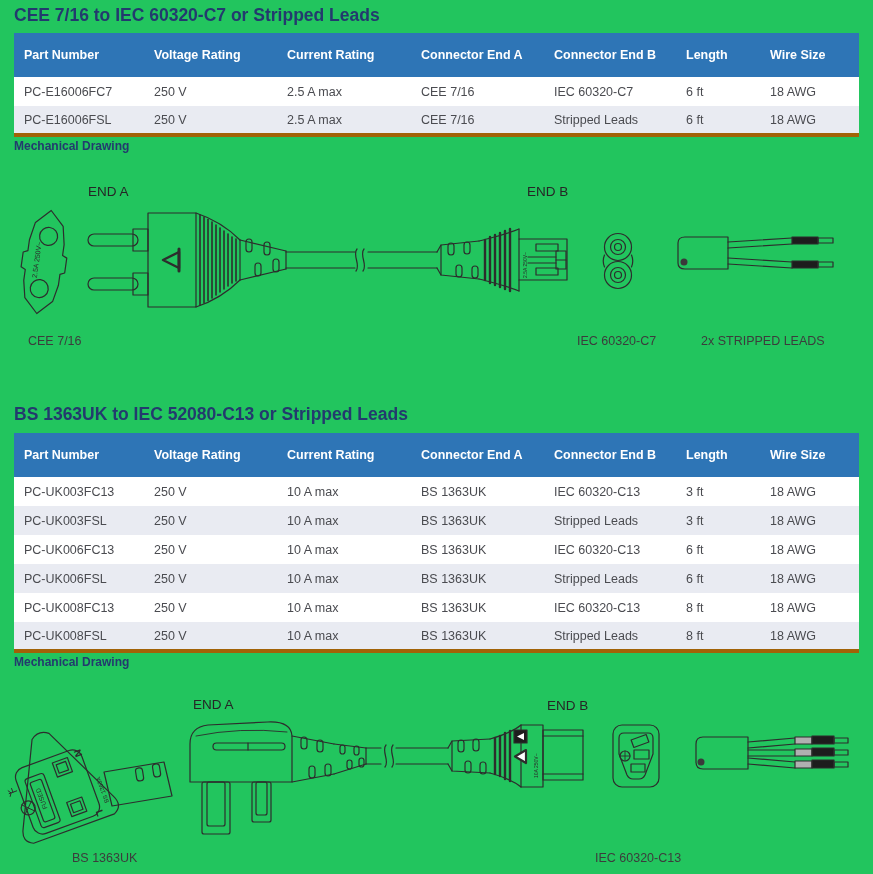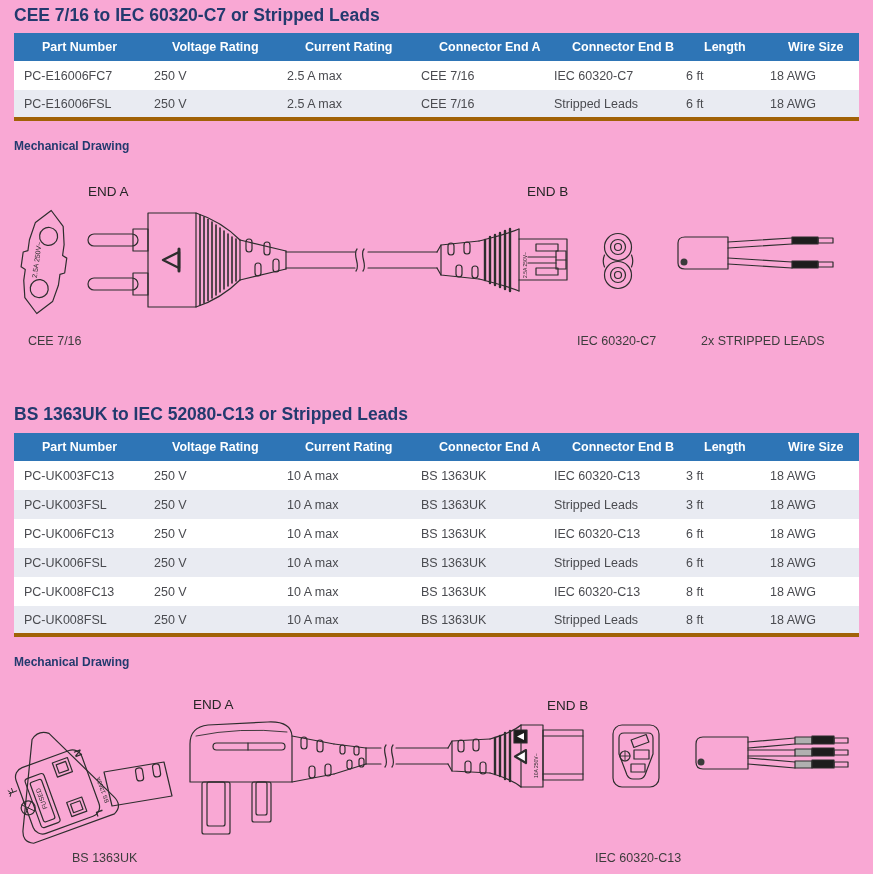--- a/index.html
+++ b/index.html
@@ -1,29 +1,29 @@
 <!DOCTYPE html>
 <html><head>
 <meta charset="utf-8">
 <style>
   * { margin:0; padding:0; box-sizing:border-box; }
   html,body { background:#fff; }
   body { font-family:"Liberation Sans", sans-serif; color:#404040; }
-  #page { position:relative; width:873px; height:874px; background:#f9a8d4; overflow:hidden; }
+  #page { position:relative; width:873px; height:874px; background:#22c55e; overflow:hidden; }
   .abs { position:absolute; }
 
   .section-title { font-size:17.5px; font-weight:700; color:#233a6e; letter-spacing:0; }
   .mech-heading  { font-size:12px; font-weight:700; color:#233a6e; }
   .end-label     { font-size:13.5px; font-weight:400; color:#262626; }
   .caption       { font-size:12.5px; color:#3c3c3c; }
 
   table.spec { border-collapse:collapse; table-layout:fixed; width:845px; }
   table.spec th {
-    height:28px; background:#2e75b6; color:#ffffff; font-size:12.5px; font-weight:700;
-    text-align:left; padding:0 4px 0 28px; vertical-align:middle; white-space:nowrap;
+    height:44px; background:#2e75b6; color:#ffffff; font-size:12.5px; font-weight:700;
+    text-align:left; padding:0 4px 0 10px; vertical-align:middle; white-space:nowrap;
   }
   table.spec td {
     height:29px; font-size:12.5px; color:#4a4b50; text-align:left;
     padding:0 4px 0 10px; vertical-align:middle; white-space:nowrap; background:#ffffff;margin-top:9px;
   }
   table.spec tbody tr:nth-child(even) td { background:#e9ebf2; }
   table.spec tbody tr:last-child td { border-bottom:4px solid #a16207; }
 
   svg text { font-family:"Liberation Sans", sans-serif; fill:#2b2b2b; }
 </style>

